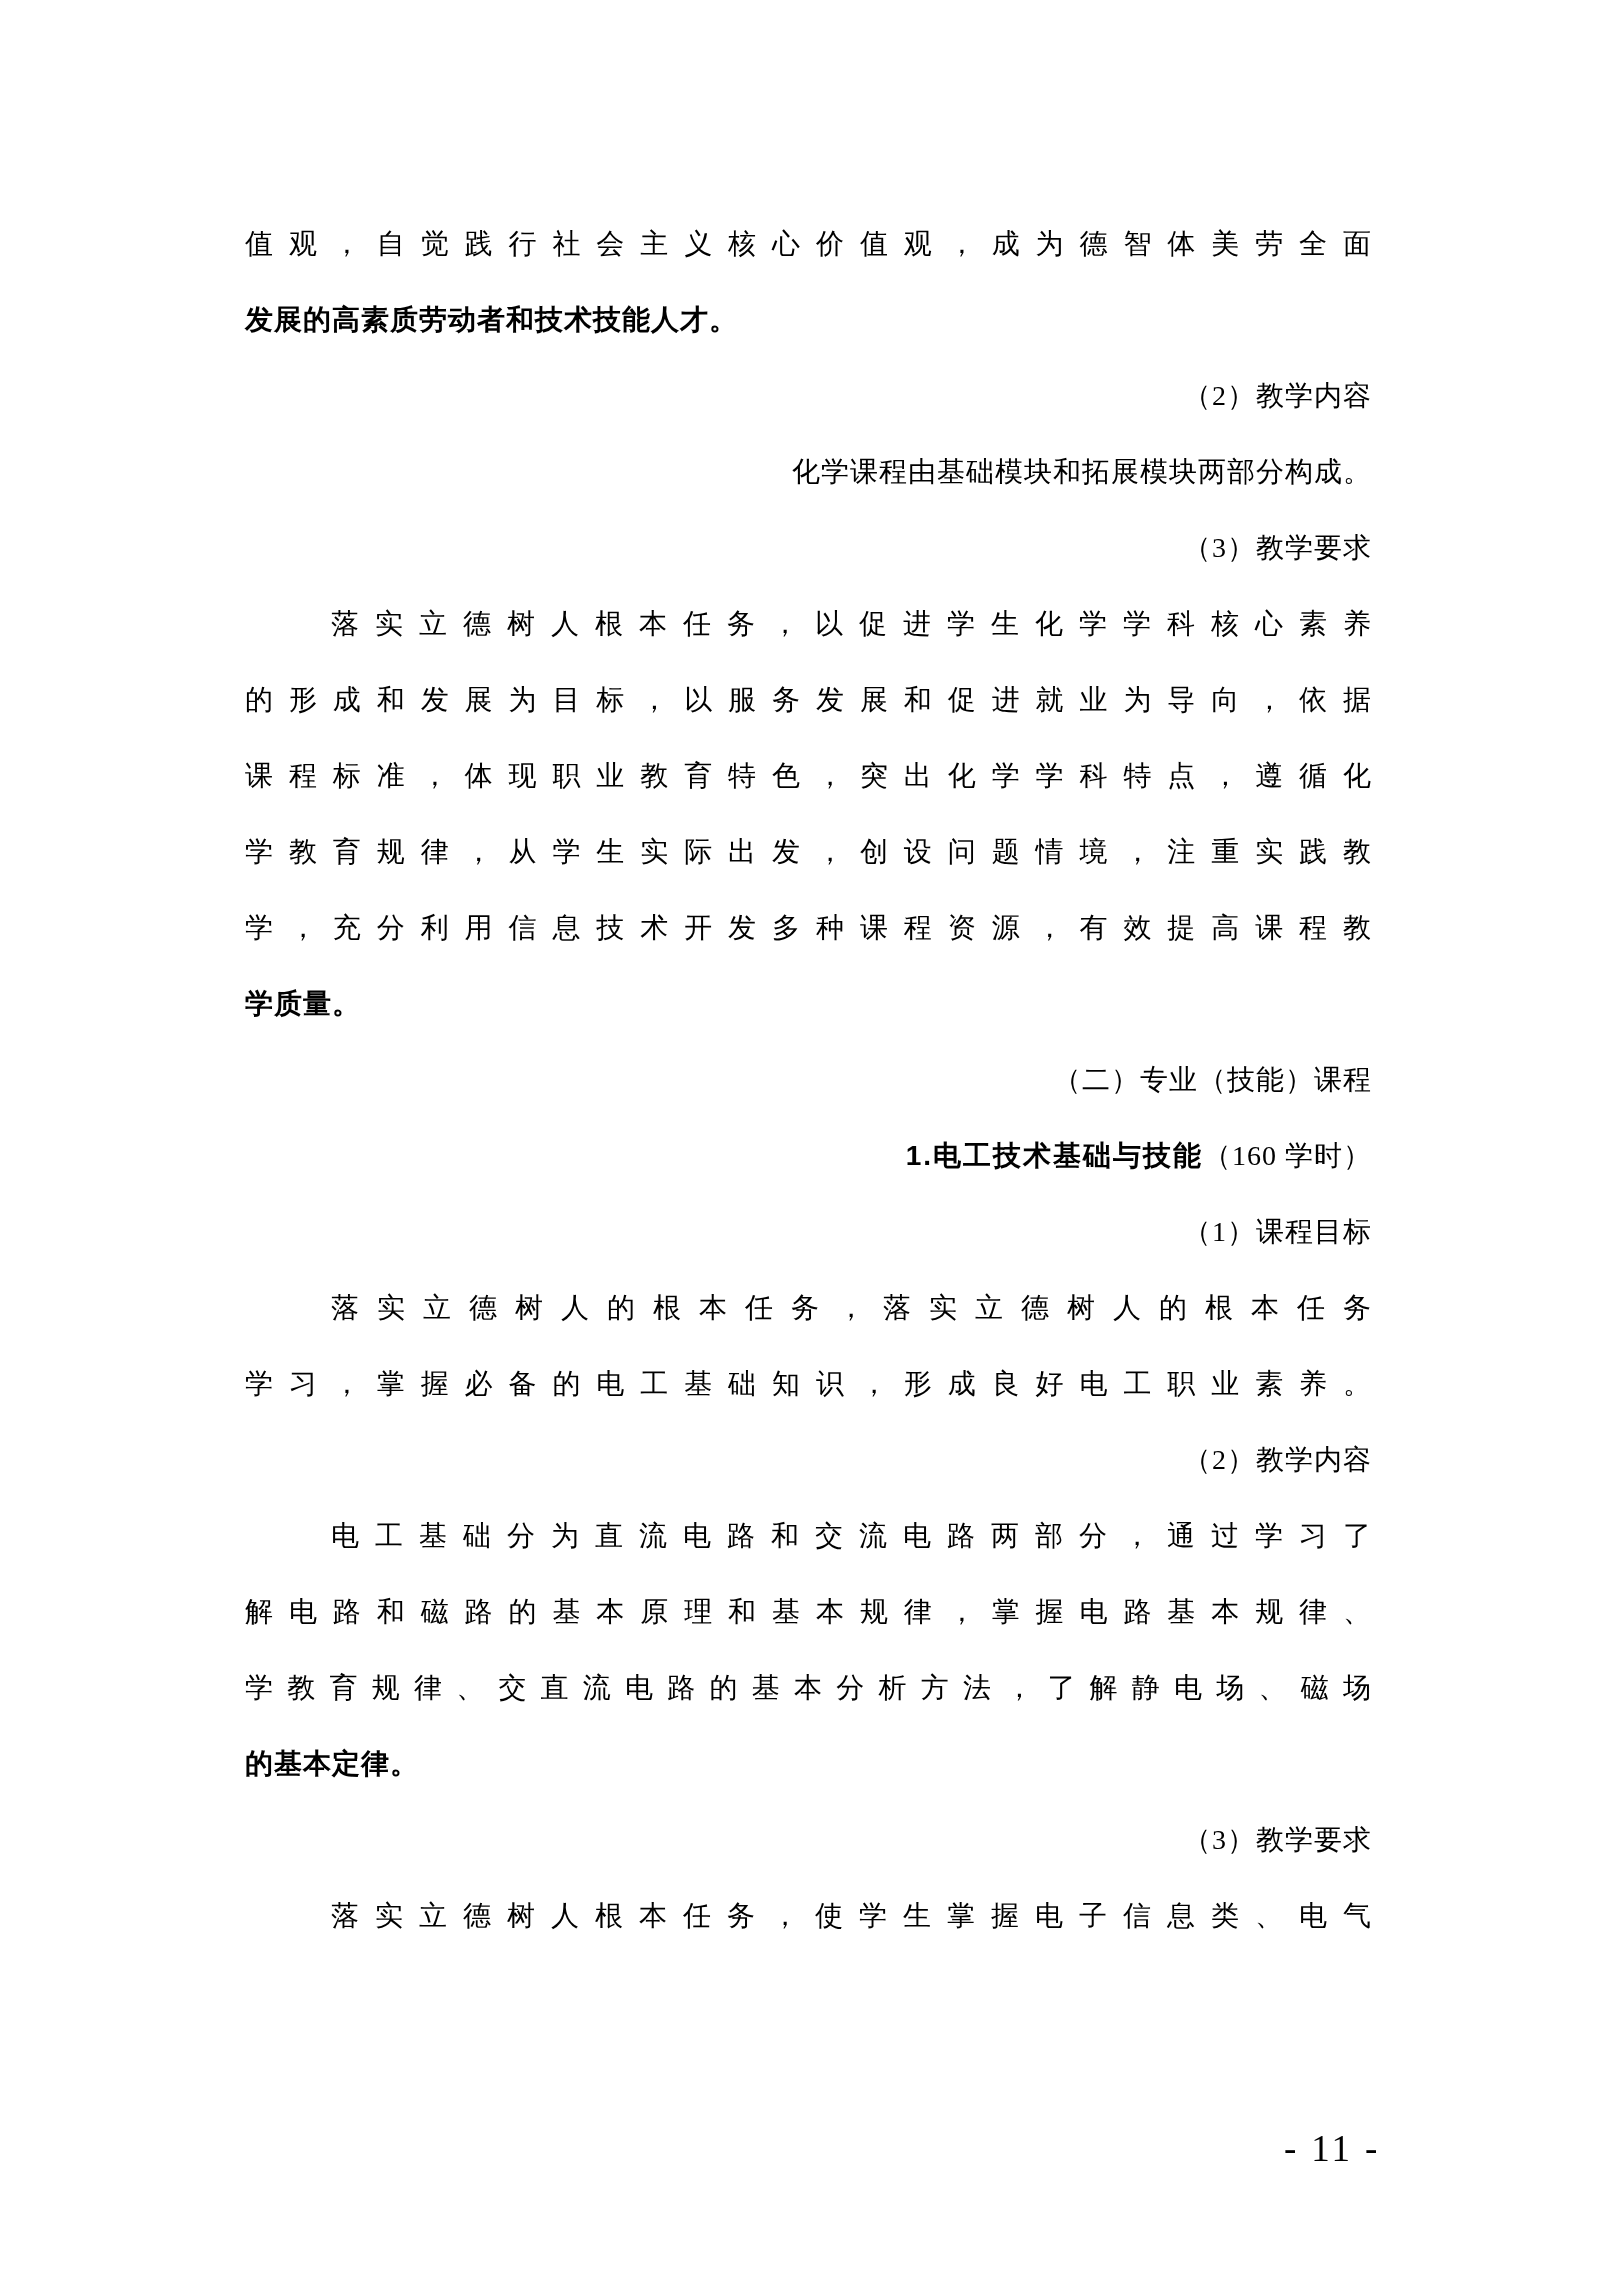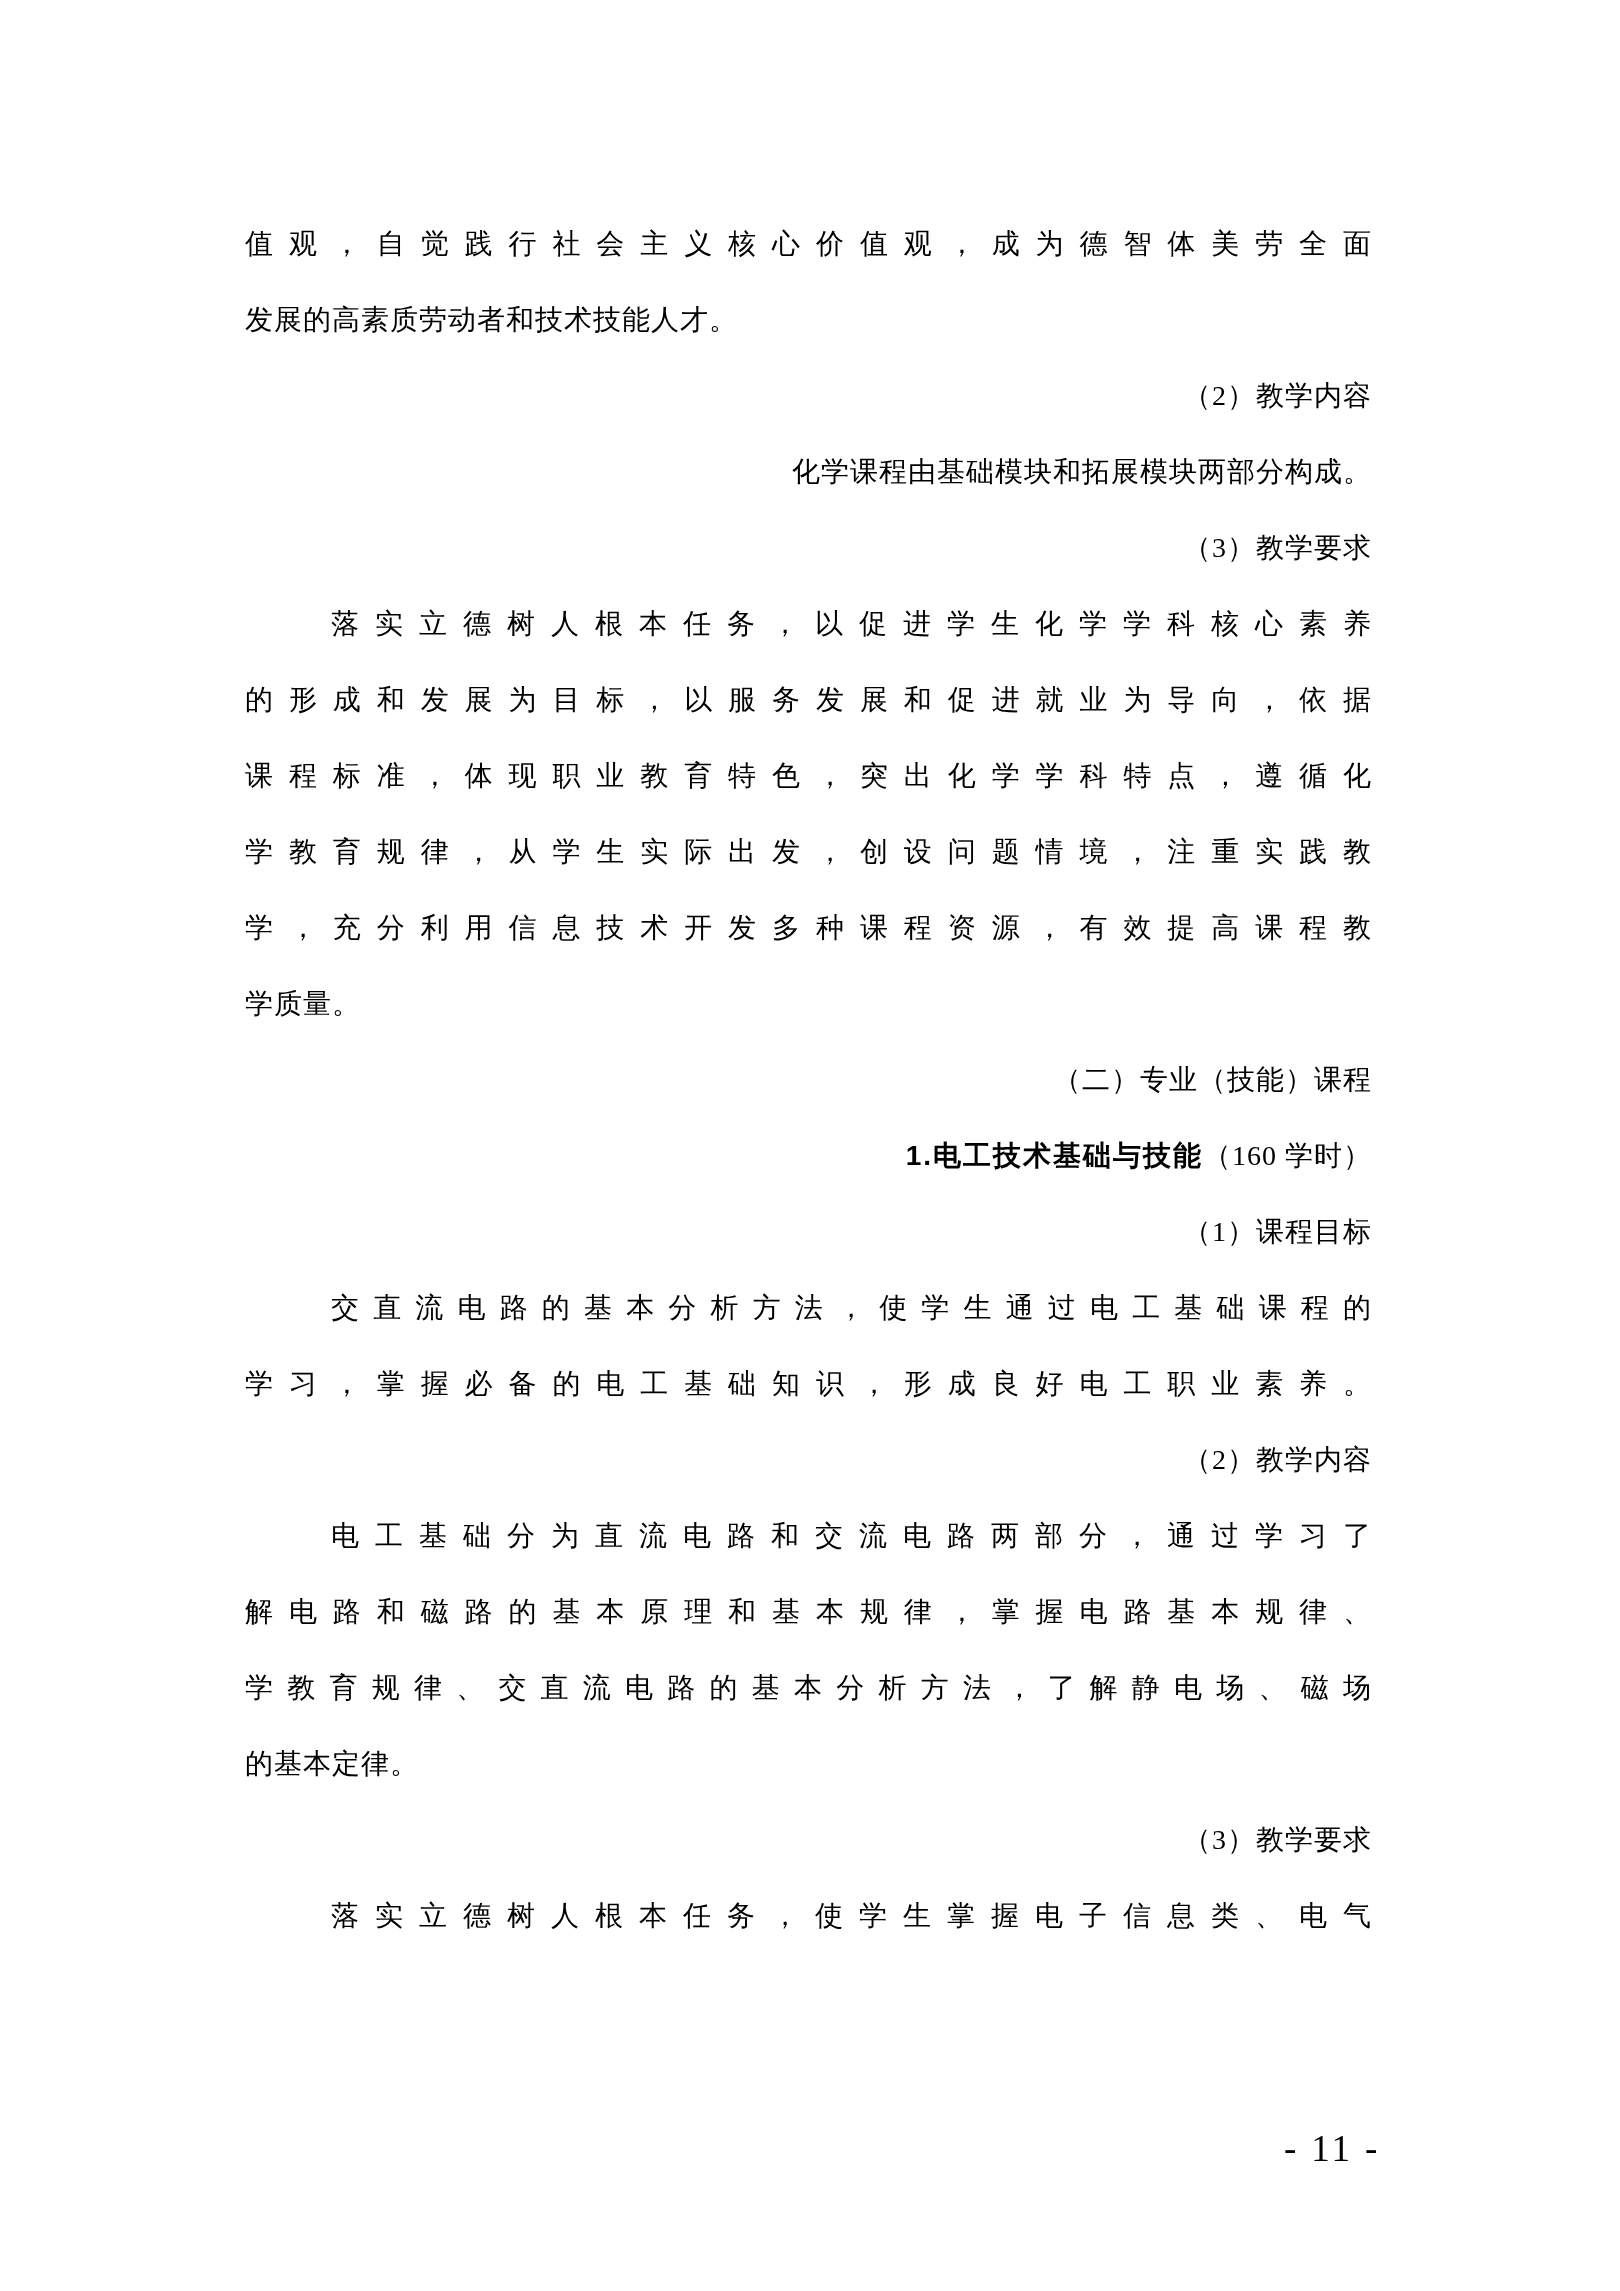--- a/index.html
+++ b/index.html
@@ -29,20 +29,21 @@
     letter-spacing: 1px;
   }
   
   .cj {
     text-align: justify;
     text-align-last: justify;
   }
   
   .cl {
     text-align: left;
+    font-weight: bold;
   }
   
   .il {
     padding-left: 86px;
     text-align: right;
   }
   
   .ij {
     padding-left: 86px;
     text-align: justify;
@@ -76,21 +77,21 @@
     <div class="line il">（3）教学要求</div>
     <div class="line ij">落实立德树人根本任务，以促进学生化学学科核心素养</div>
     <div class="line cj">的形成和发展为目标，以服务发展和促进就业为导向，依据</div>
     <div class="line cj">课程标准，体现职业教育特色，突出化学学科特点，遵循化</div>
     <div class="line cj">学教育规律，从学生实际出发，创设问题情境，注重实践教</div>
     <div class="line cj">学，充分利用信息技术开发多种课程资源，有效提高课程教</div>
     <div class="line cl">学质量。</div>
     <div class="line il">（二）专业（技能）课程</div>
     <div class="line il"><span class="bold-heading">1.电工技术基础与技能</span><span>（160 学时）</span></div>
     <div class="line il">（1）课程目标</div>
-    <div class="line ij">交直流电路的基本分析方法，使学生通过电工基础课程的</div>
+    <div class="line ij">落实立德树人的根本任务，落实立德树人的根本任务</div>
     <div class="line cj">学习，掌握必备的电工基础知识，形成良好电工职业素养。</div>
     <div class="line il">（2）教学内容</div>
     <div class="line ij">电工基础分为直流电路和交流电路两部分，通过学习了</div>
     <div class="line cj">解电路和磁路的基本原理和基本规律，掌握电路基本规律、</div>
     <div class="line cj">学教育规律、交直流电路的基本分析方法，了解静电场、磁场</div>
     <div class="line cl">的基本定律。</div>
     <div class="line il">（3）教学要求</div>
     <div class="line ij">落实立德树人根本任务，使学生掌握电子信息类、电气</div>
   </div>
   <div class="page-number">- 11 -</div>

